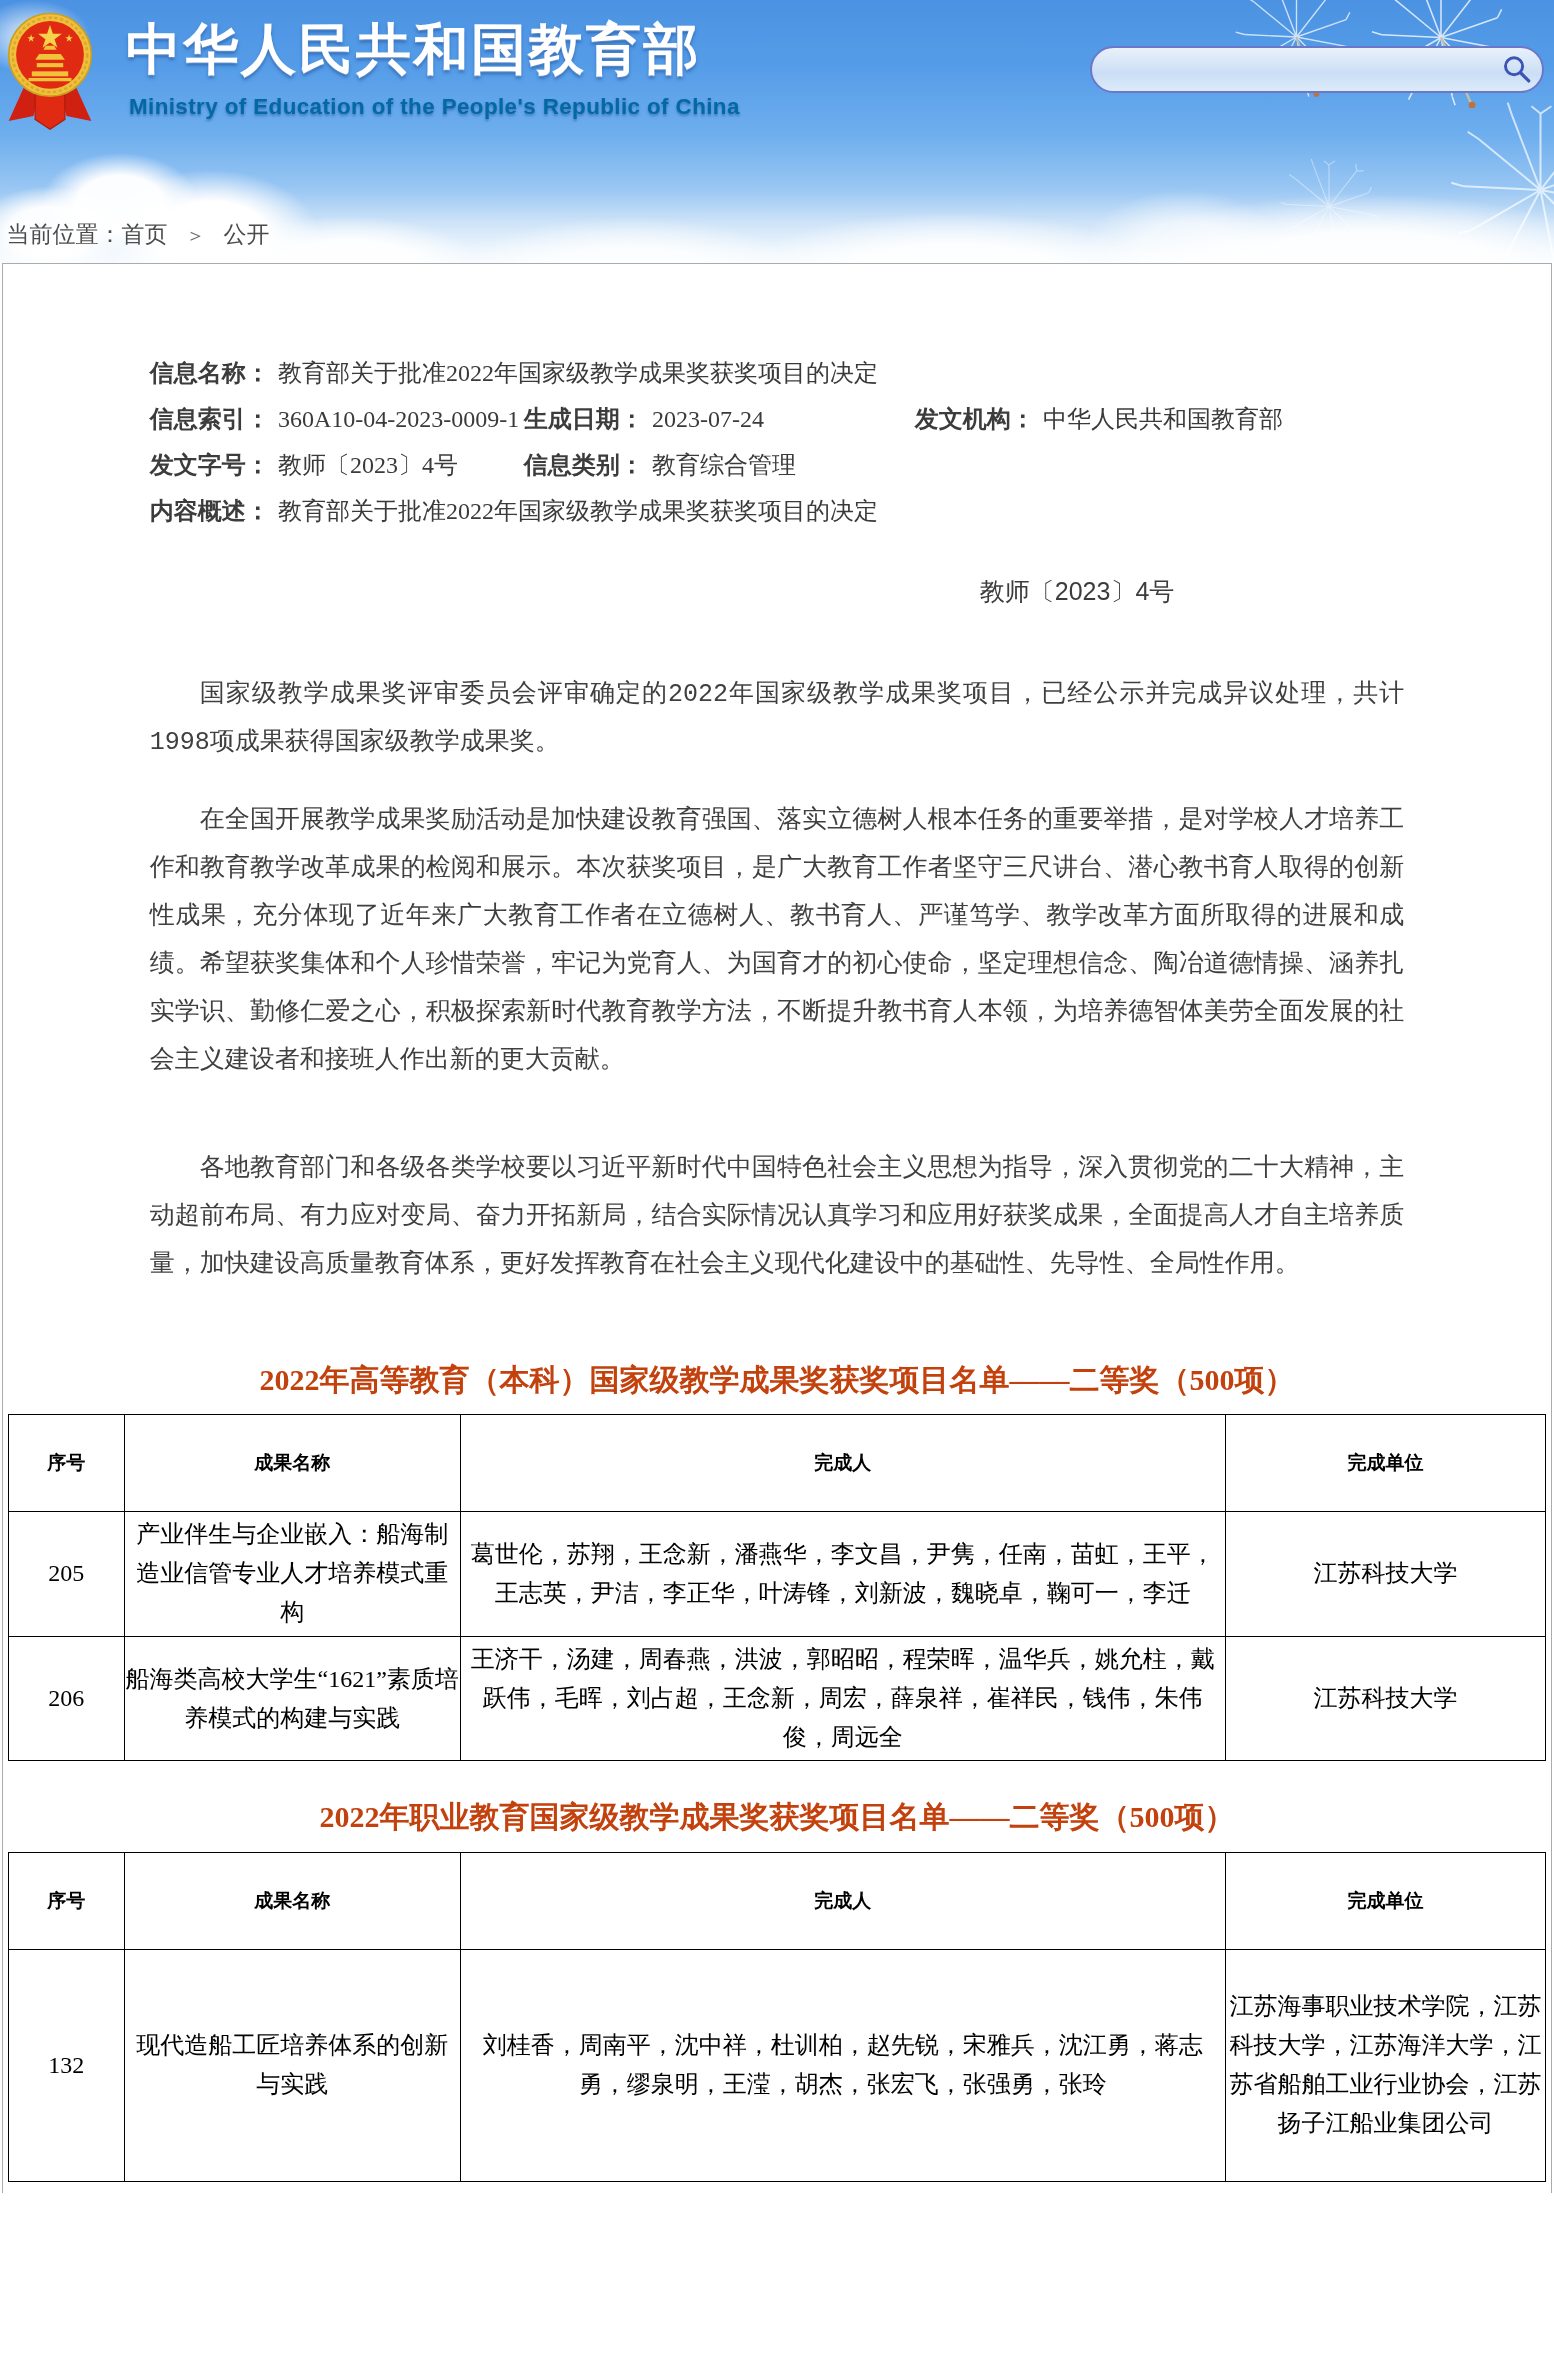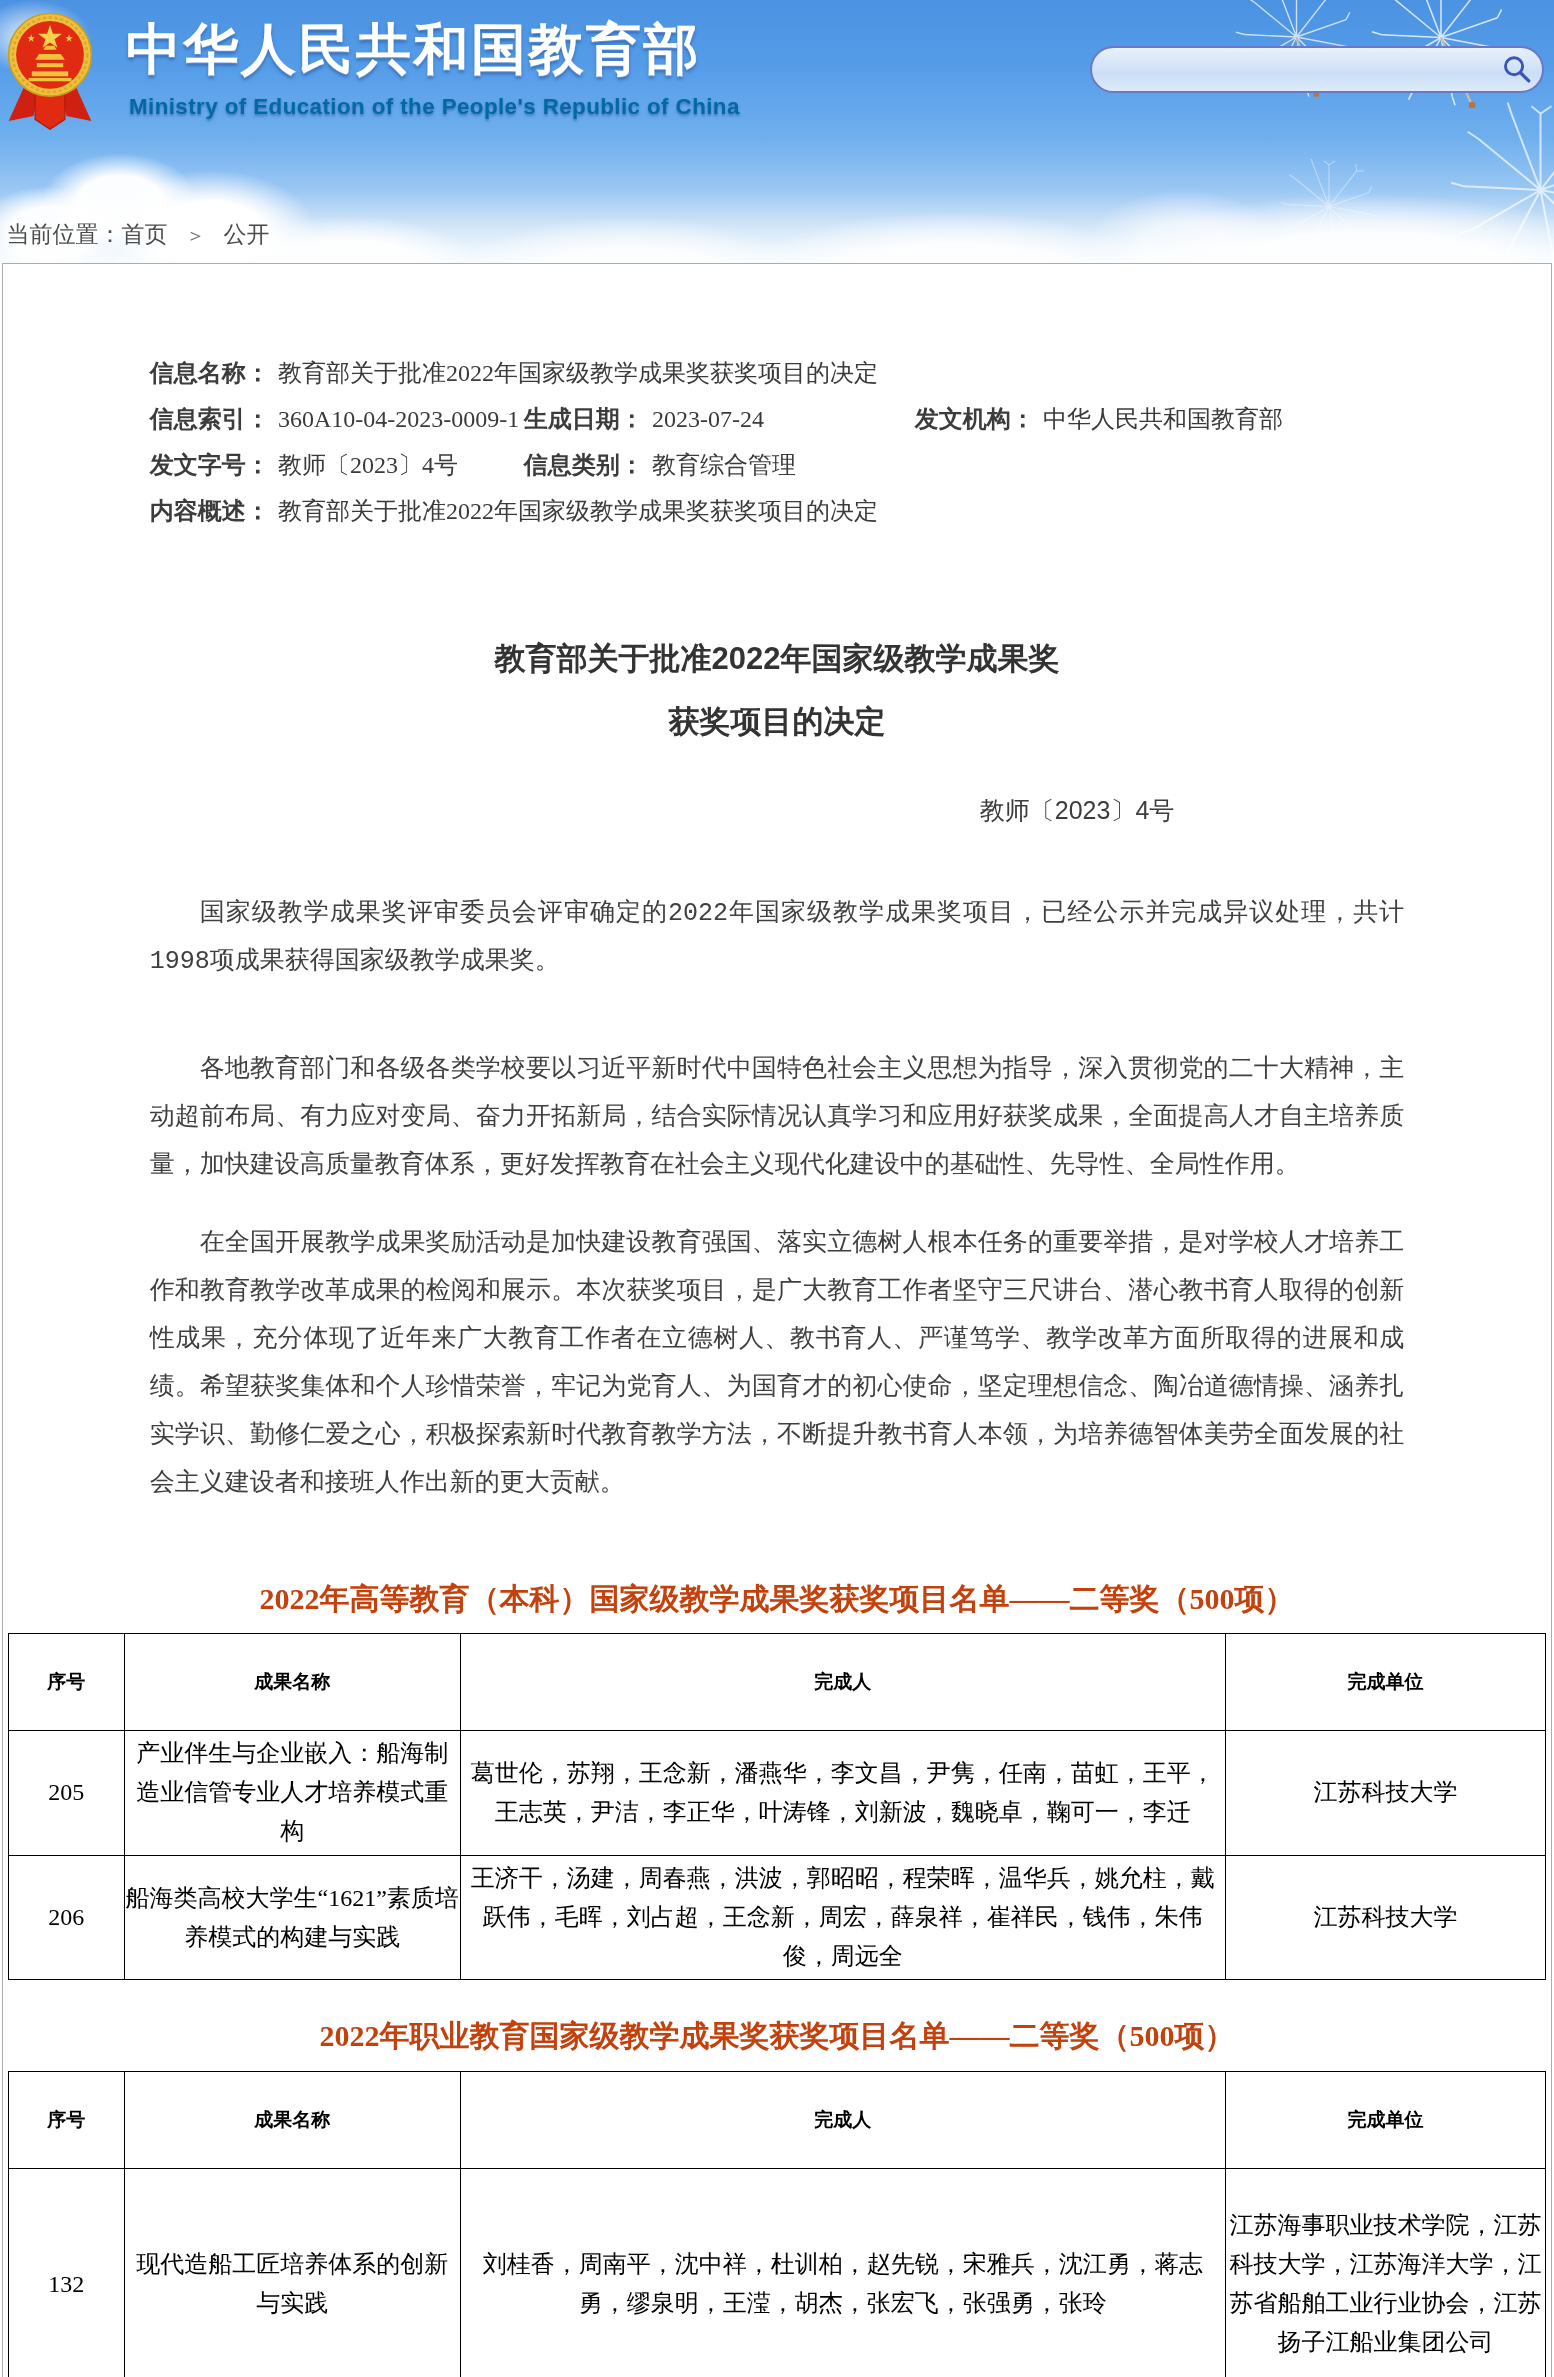--- a/index.html
+++ b/index.html
@@ -168,30 +168,26 @@
           <span class="label">信息类别：</span>
           <span class="value">教育综合管理</span>
         </span>
       </div>
       <div class="meta-row">
         <span class="label">内容概述：</span>
         <span class="value">教育部关于批准2022年国家级教学成果奖获奖项目的决定</span>
       </div>
     </div>
 
-    <div class="art-title">
-      <div>教育部关于批准2022年国家级教学成果奖</div>
-      <div>获奖项目的决定</div>
-    </div>
 
     <div class="doc-no">教师〔2023〕4号</div>
 
     <p class="para p1">国家级教学成果奖评审委员会评审确定的2022年国家级教学成果奖项目，已经公示并完成异议处理，共计1998项成果获得国家级教学成果奖。</p>
+    <p class="para p2">在全国开展教学成果奖励活动是加快建设教育强国、落实立德树人根本任务的重要举措，是对学校人才培养工作和教育教学改革成果的检阅和展示。本次获奖项目，是广大教育工作者坚守三尺讲台、潜心教书育人取得的创新性成果，充分体现了近年来广大教育工作者在立德树人、教书育人、严谨笃学、教学改革方面所取得的进展和成绩。希望获奖集体和个人珍惜荣誉，牢记为党育人、为国育才的初心使命，坚定理想信念、陶冶道德情操、涵养扎实学识、勤修仁爱之心，积极探索新时代教育教学方法，不断提升教书育人本领，为培养德智体美劳全面发展的社会主义建设者和接班人作出新的更大贡献。</p>
     <p class="para p3">各地教育部门和各级各类学校要以习近平新时代中国特色社会主义思想为指导，深入贯彻党的二十大精神，主动超前布局、有力应对变局、奋力开拓新局，结合实际情况认真学习和应用好获奖成果，全面提高人才自主培养质量，加快建设高质量教育体系，更好发挥教育在社会主义现代化建设中的基础性、先导性、全局性作用。</p>
-    <p class="para p2">在全国开展教学成果奖励活动是加快建设教育强国、落实立德树人根本任务的重要举措，是对学校人才培养工作和教育教学改革成果的检阅和展示。本次获奖项目，是广大教育工作者坚守三尺讲台、潜心教书育人取得的创新性成果，充分体现了近年来广大教育工作者在立德树人、教书育人、严谨笃学、教学改革方面所取得的进展和成绩。希望获奖集体和个人珍惜荣誉，牢记为党育人、为国育才的初心使命，坚定理想信念、陶冶道德情操、涵养扎实学识、勤修仁爱之心，积极探索新时代教育教学方法，不断提升教书育人本领，为培养德智体美劳全面发展的社会主义建设者和接班人作出新的更大贡献。</p>
   </div>
 
   <div class="tbl-caption">2022年高等教育（本科）国家级教学成果奖获奖项目名单——二等奖（500项）</div>
   <table class="results">
     <colgroup>
         <col style="width:116px">
         <col style="width:336px">
         <col style="width:765px">
         <col>
       </colgroup>

